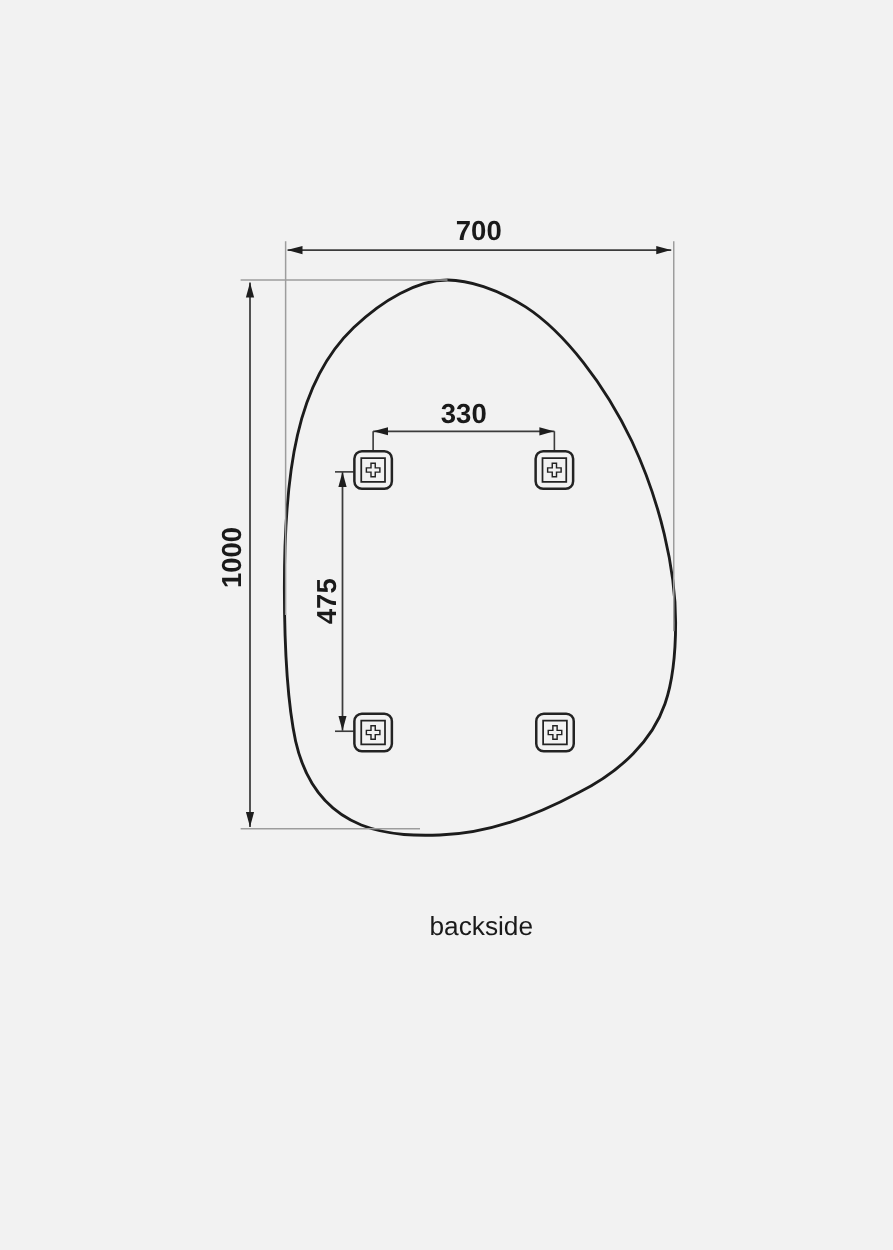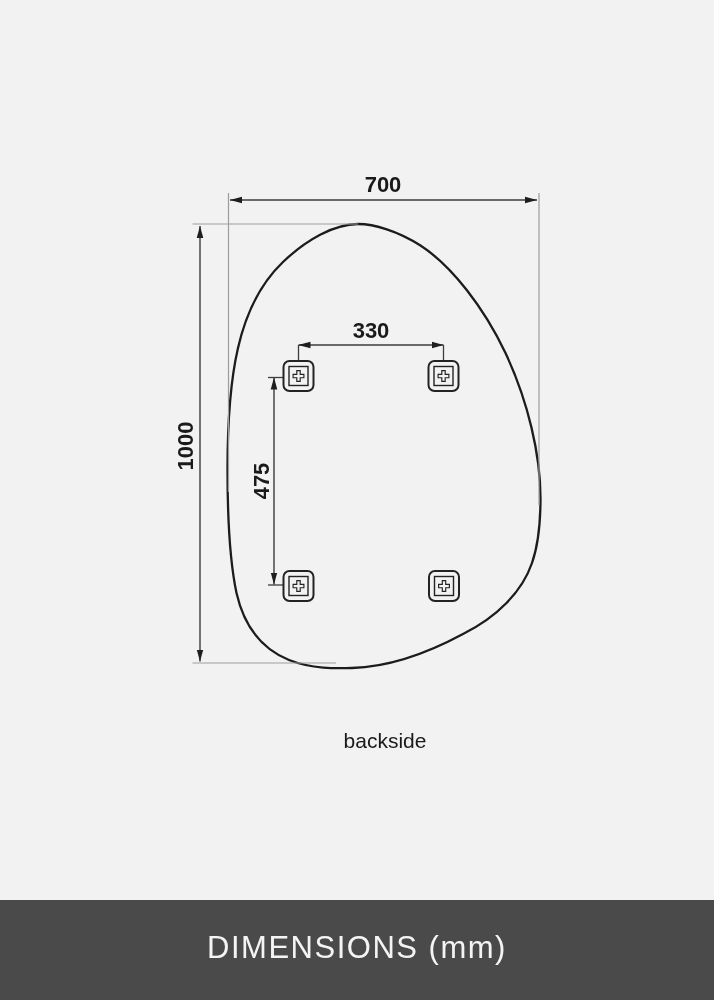--- a/index.html
+++ b/index.html
@@ -141,17 +141,14 @@
       <g transform="translate(444,586)">
         <rect class="bracket-outer" x="-15" y="-15" width="30" height="30" rx="6"></rect>
         <rect class="bracket-inner" x="-9.5" y="-9.5" width="19" height="19"></rect>
         <path class="bracket-plus" d="M -1.7 -5.4 h3.4 v3.7 h3.7 v3.4 h-3.7 v3.7 h-3.4 v-3.7 h-3.7 v-3.4 h3.7 Z"></path>
       </g>
 
       <text class="caption-label" x="385" y="748" text-anchor="middle">backside</text>
     </svg>
   </div>
 
-  <div class="footer-bar">
-    <span>DIMENSIONS (mm)</span>
-  </div>
 
 </div>
 
 </body></html>

